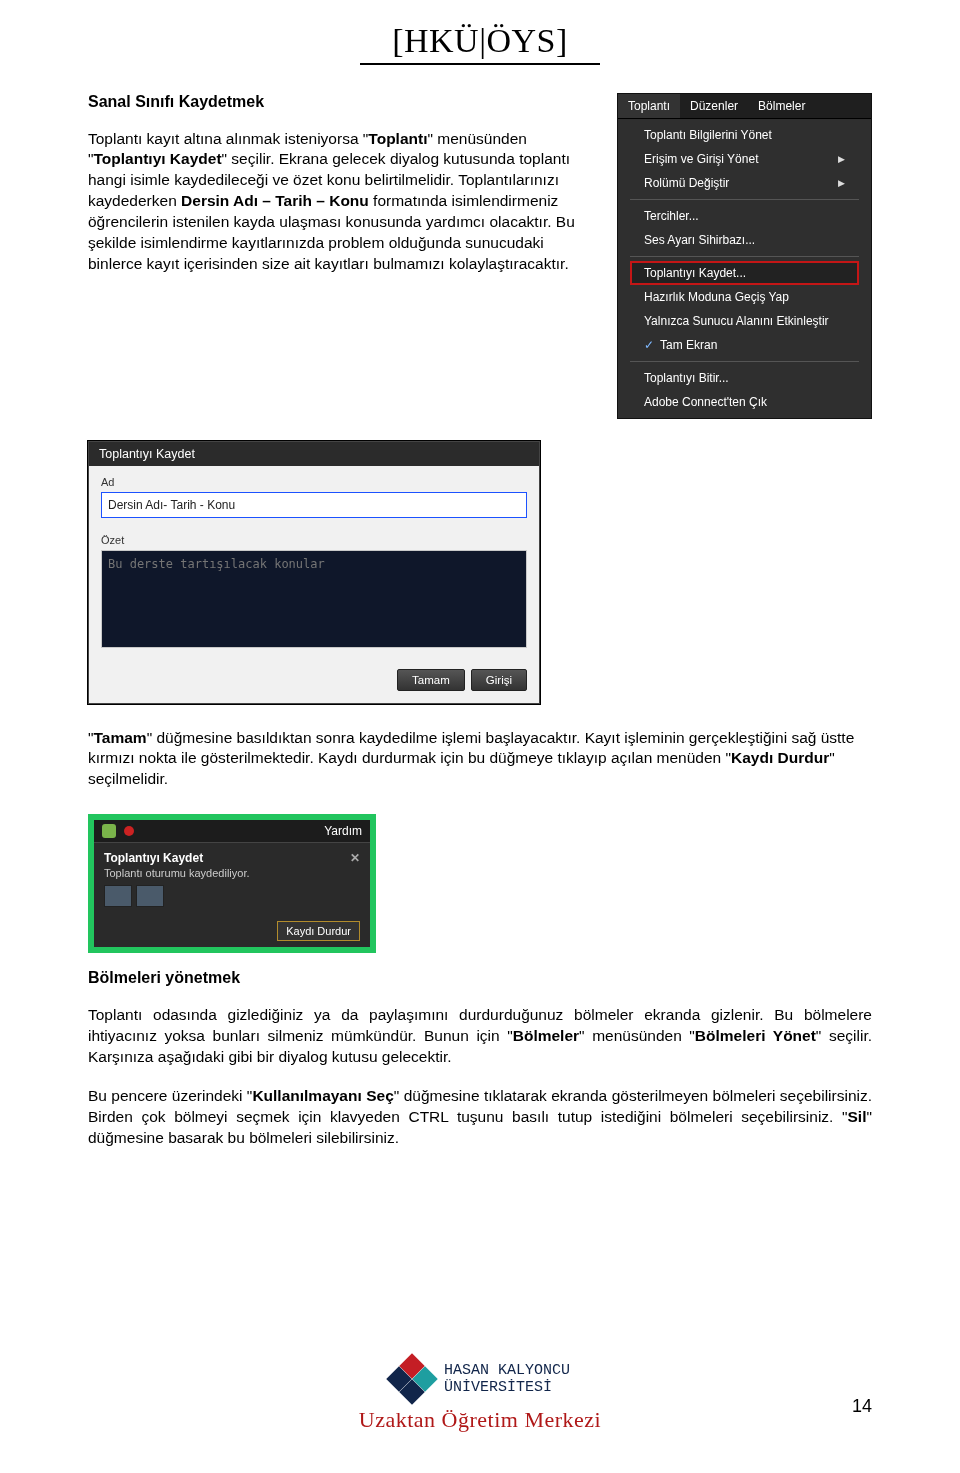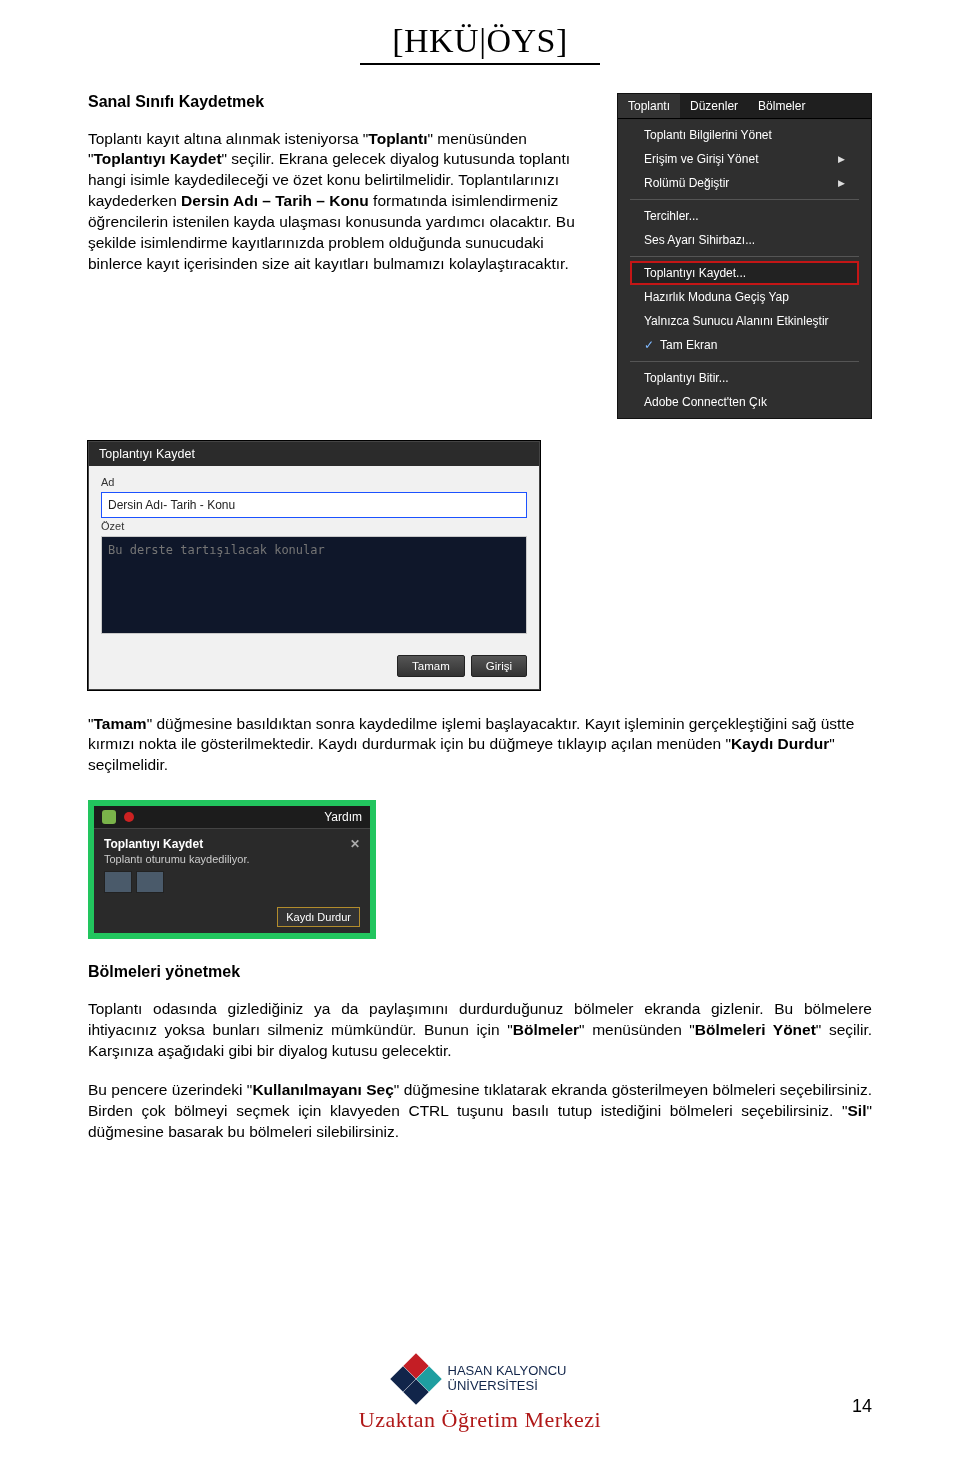--- a/index.html
+++ b/index.html
@@ -55,21 +55,21 @@
     font-size: 12px;
     box-shadow: 0 0 0 1px #000;
   }
   .sd-title {
     background: #2b2b2b; color:#fff; padding:5px 10px; font-size:12.5px;
   }
   .sd-body { padding: 10px 12px 8px; }
   .sd-label { font-size: 11px; color:#333; margin-bottom: 4px; }
   .sd-input {
     width: 100%; border: 1.5px solid #1c52ff; background:#fff;
-    padding: 5px 6px; font-size: 12px; color:#222; margin-bottom:2px;
+    padding: 5px 6px; font-size: 12px; color:#222; margin-bottom:16px;
   }
   .sd-textarea {
     width: 100%; height: 98px; border: 1px solid #c9c9c9; background:#0f172a;
     padding: 6px; font-size: 12px; color:#999; resize:none; margin-bottom:0;
   }
   .sd-footer { display:flex; justify-content:flex-end; gap:6px; padding: 10px 12px 12px; }
   .sd-btn {
     background: linear-gradient(#555,#333); color:#fff; border:1px solid #222;
     padding: 4px 14px; font-size:11.5px; border-radius:2px;
   }
@@ -92,31 +92,31 @@
   .toast-top .spacer { flex:1; }
   .toast-top .help { font-size:12px; }
   .toast-body { padding:8px 10px 6px; }
   .toast-sub { font-size:11px; color:#ccc; margin-top:2px; }
   .toast-close { float:right; color:#aaa; font-size:12px; }
   .toast-thumbs { display:flex; gap:4px; padding:0 10px 10px; }
   .thumb { width:28px; height:22px; background:#4a5a6a; border:1px solid #222; }
   .toast-foot { text-align:right; padding:4px 10px 6px; }
   .kd-btn { display:inline-block; border:1px solid #b28c2c; color:#fff; padding:3px 8px; font-size:11px; background:#333;}
 
-  .section-block { margin-top: 24px; }
+  .section-block { margin-top: 16px; }
 
   .page-footer { position:absolute; bottom:40px; left:0; right:0; text-align:center; }
   .uni-logo { display:flex; align-items:center; justify-content:center; gap:10px; margin-bottom:6px; }
   .logo-mark { position:relative; width:44px; height:44px; }
   .diamond { position:absolute; width:18px; height:18px; transform:rotate(45deg); }
   .d-red { background:#c41e25; top:0; left:13px; }
   .d-navy { background:#11254a; top:13px; left:0; }
   .d-teal { background:#1e9ea0; top:13px; left:26px; }
   .d-bot { background:#11254a; top:26px; left:13px; }
-  .uni-text { font-family:Liberation Sans, sans-serif; font-size:13px; color:#11254a; line-height:1.15; text-align:left; }
+  .uni-text { font-family:Liberation Mono, monospace; font-size:15px; color:#11254a; line-height:1.15; text-align:left; }
   .uzaktan { font-family:"Times New Roman",serif; font-size:22px; color:#b01818; letter-spacing:0.5px; margin-top:4px; }
   .page-num { position:absolute; bottom:56px; right:88px; font-size:18px; }
 </style>
 </head>
 <body>
 
 <div class="page-header">
   <div class="brand">[HKÜ|ÖYS]</div>
   <div class="hr-line"></div>
 </div>

